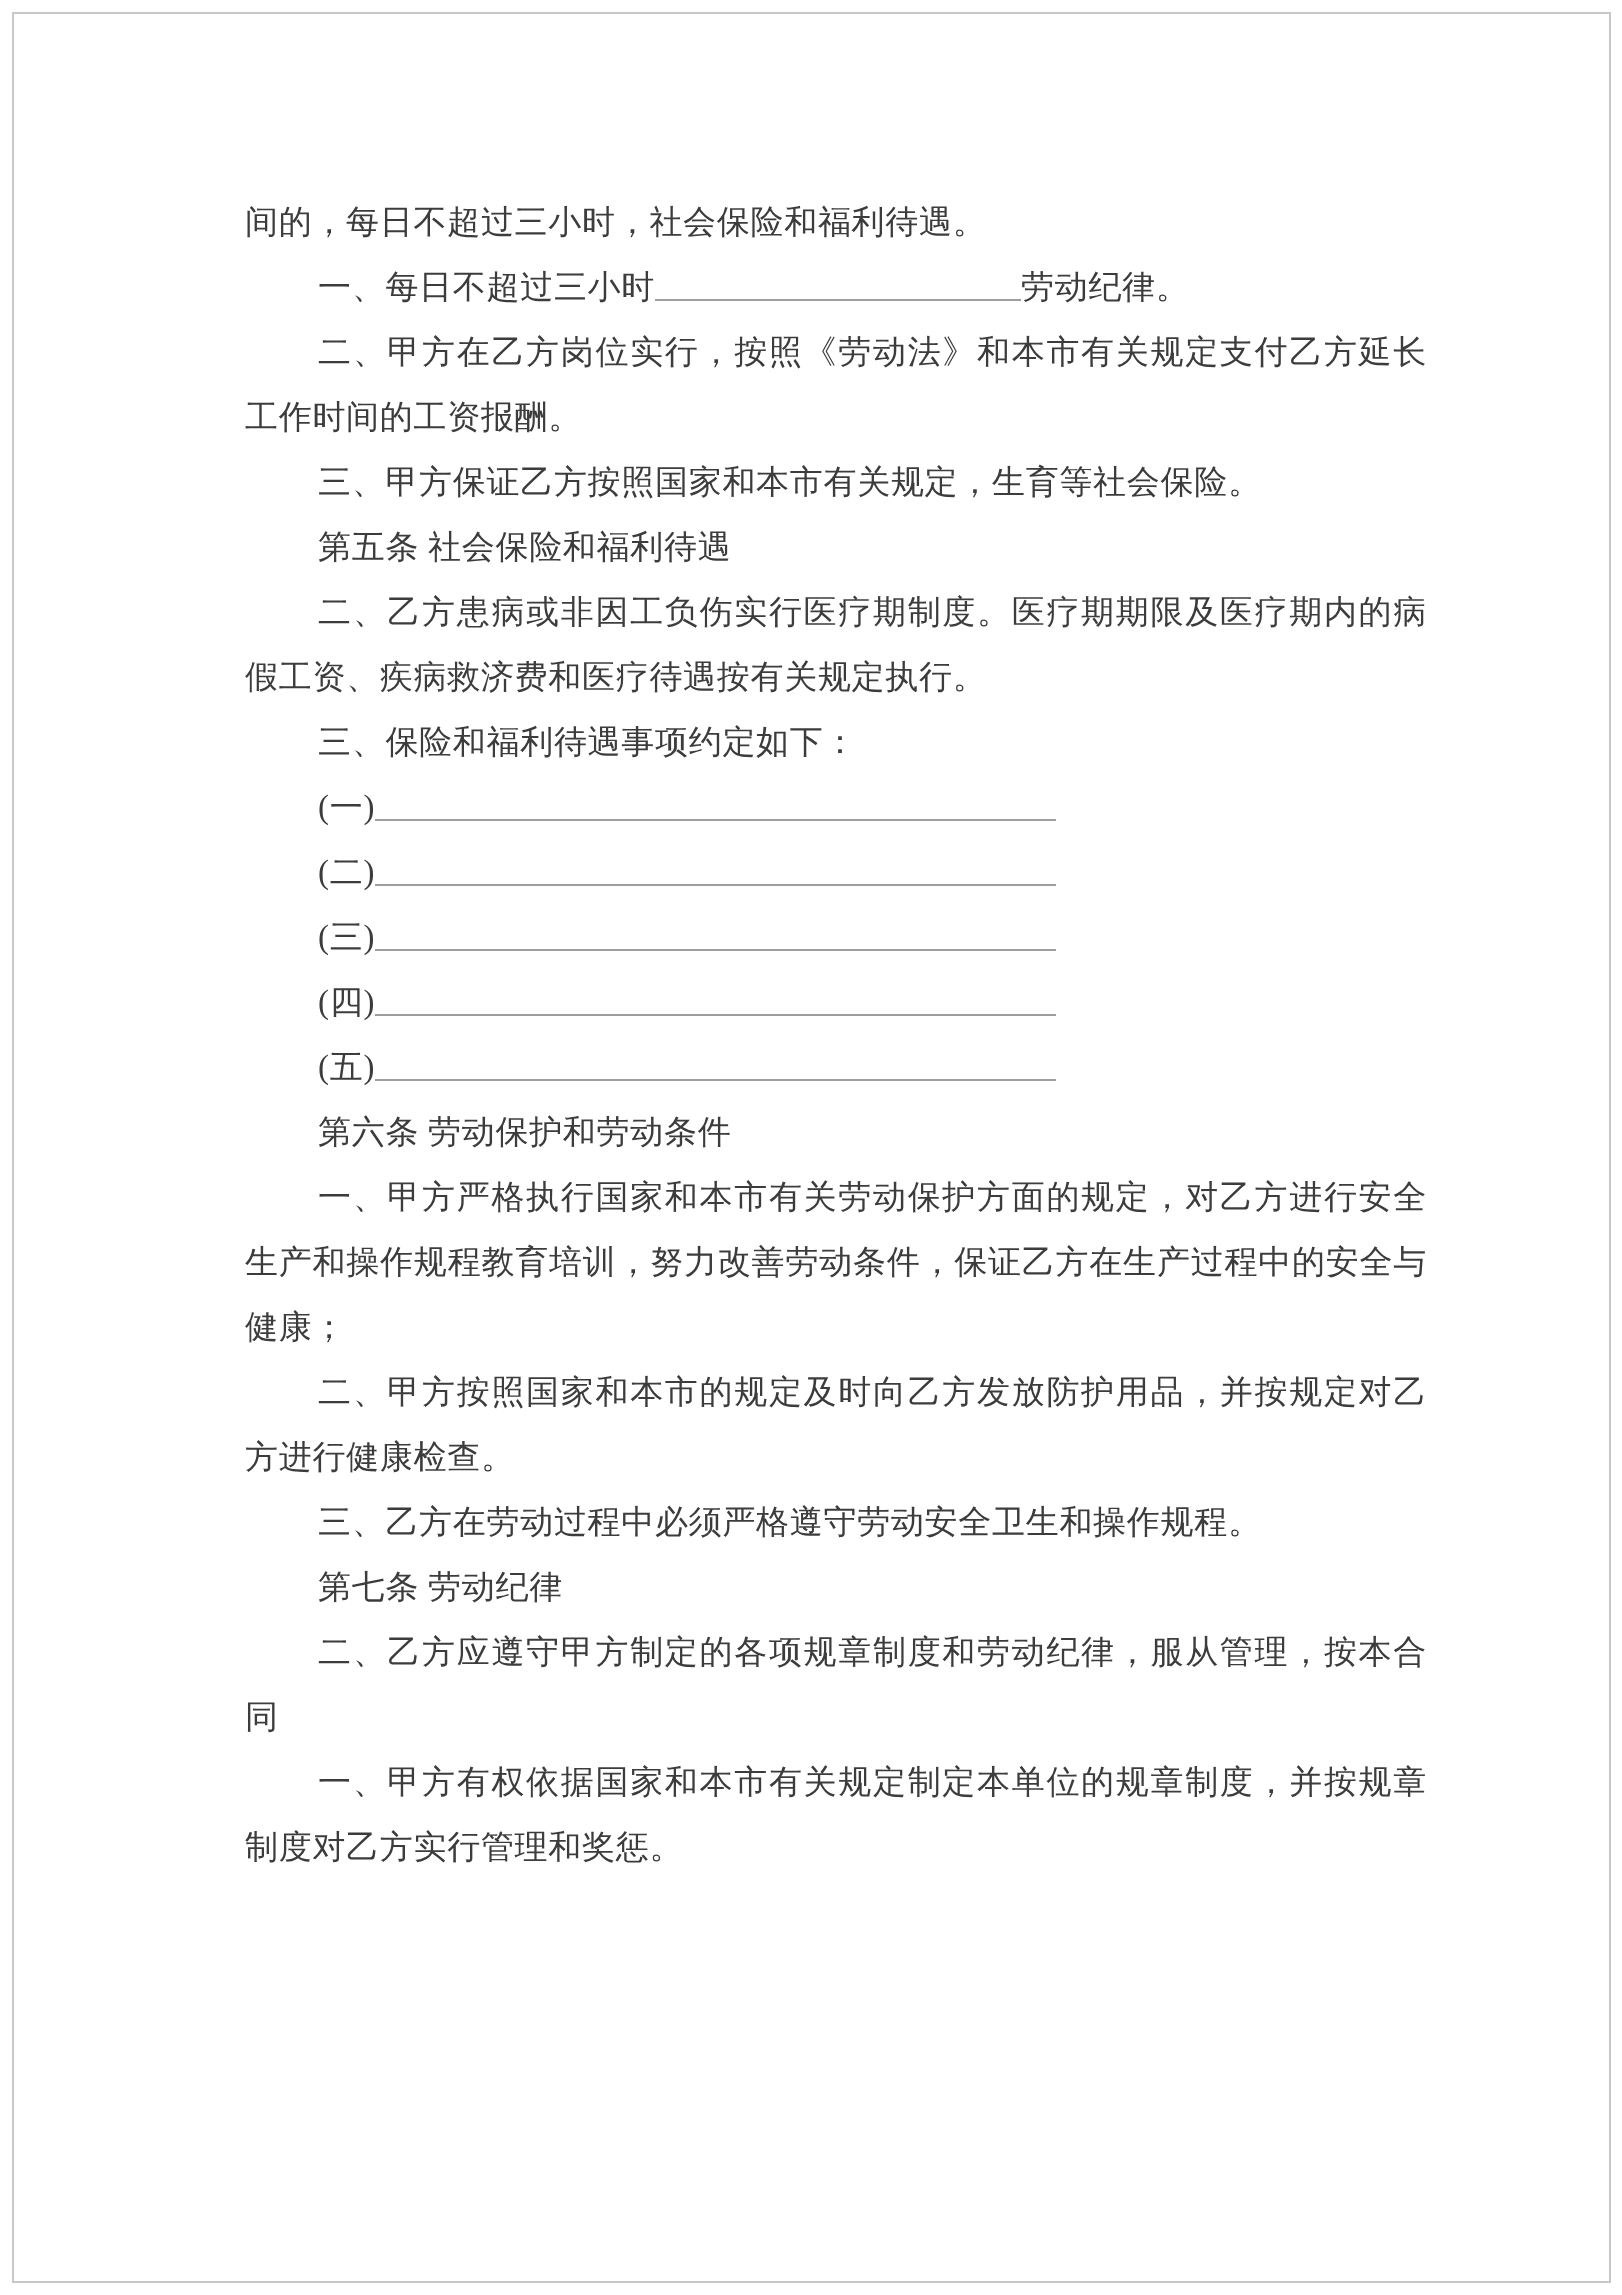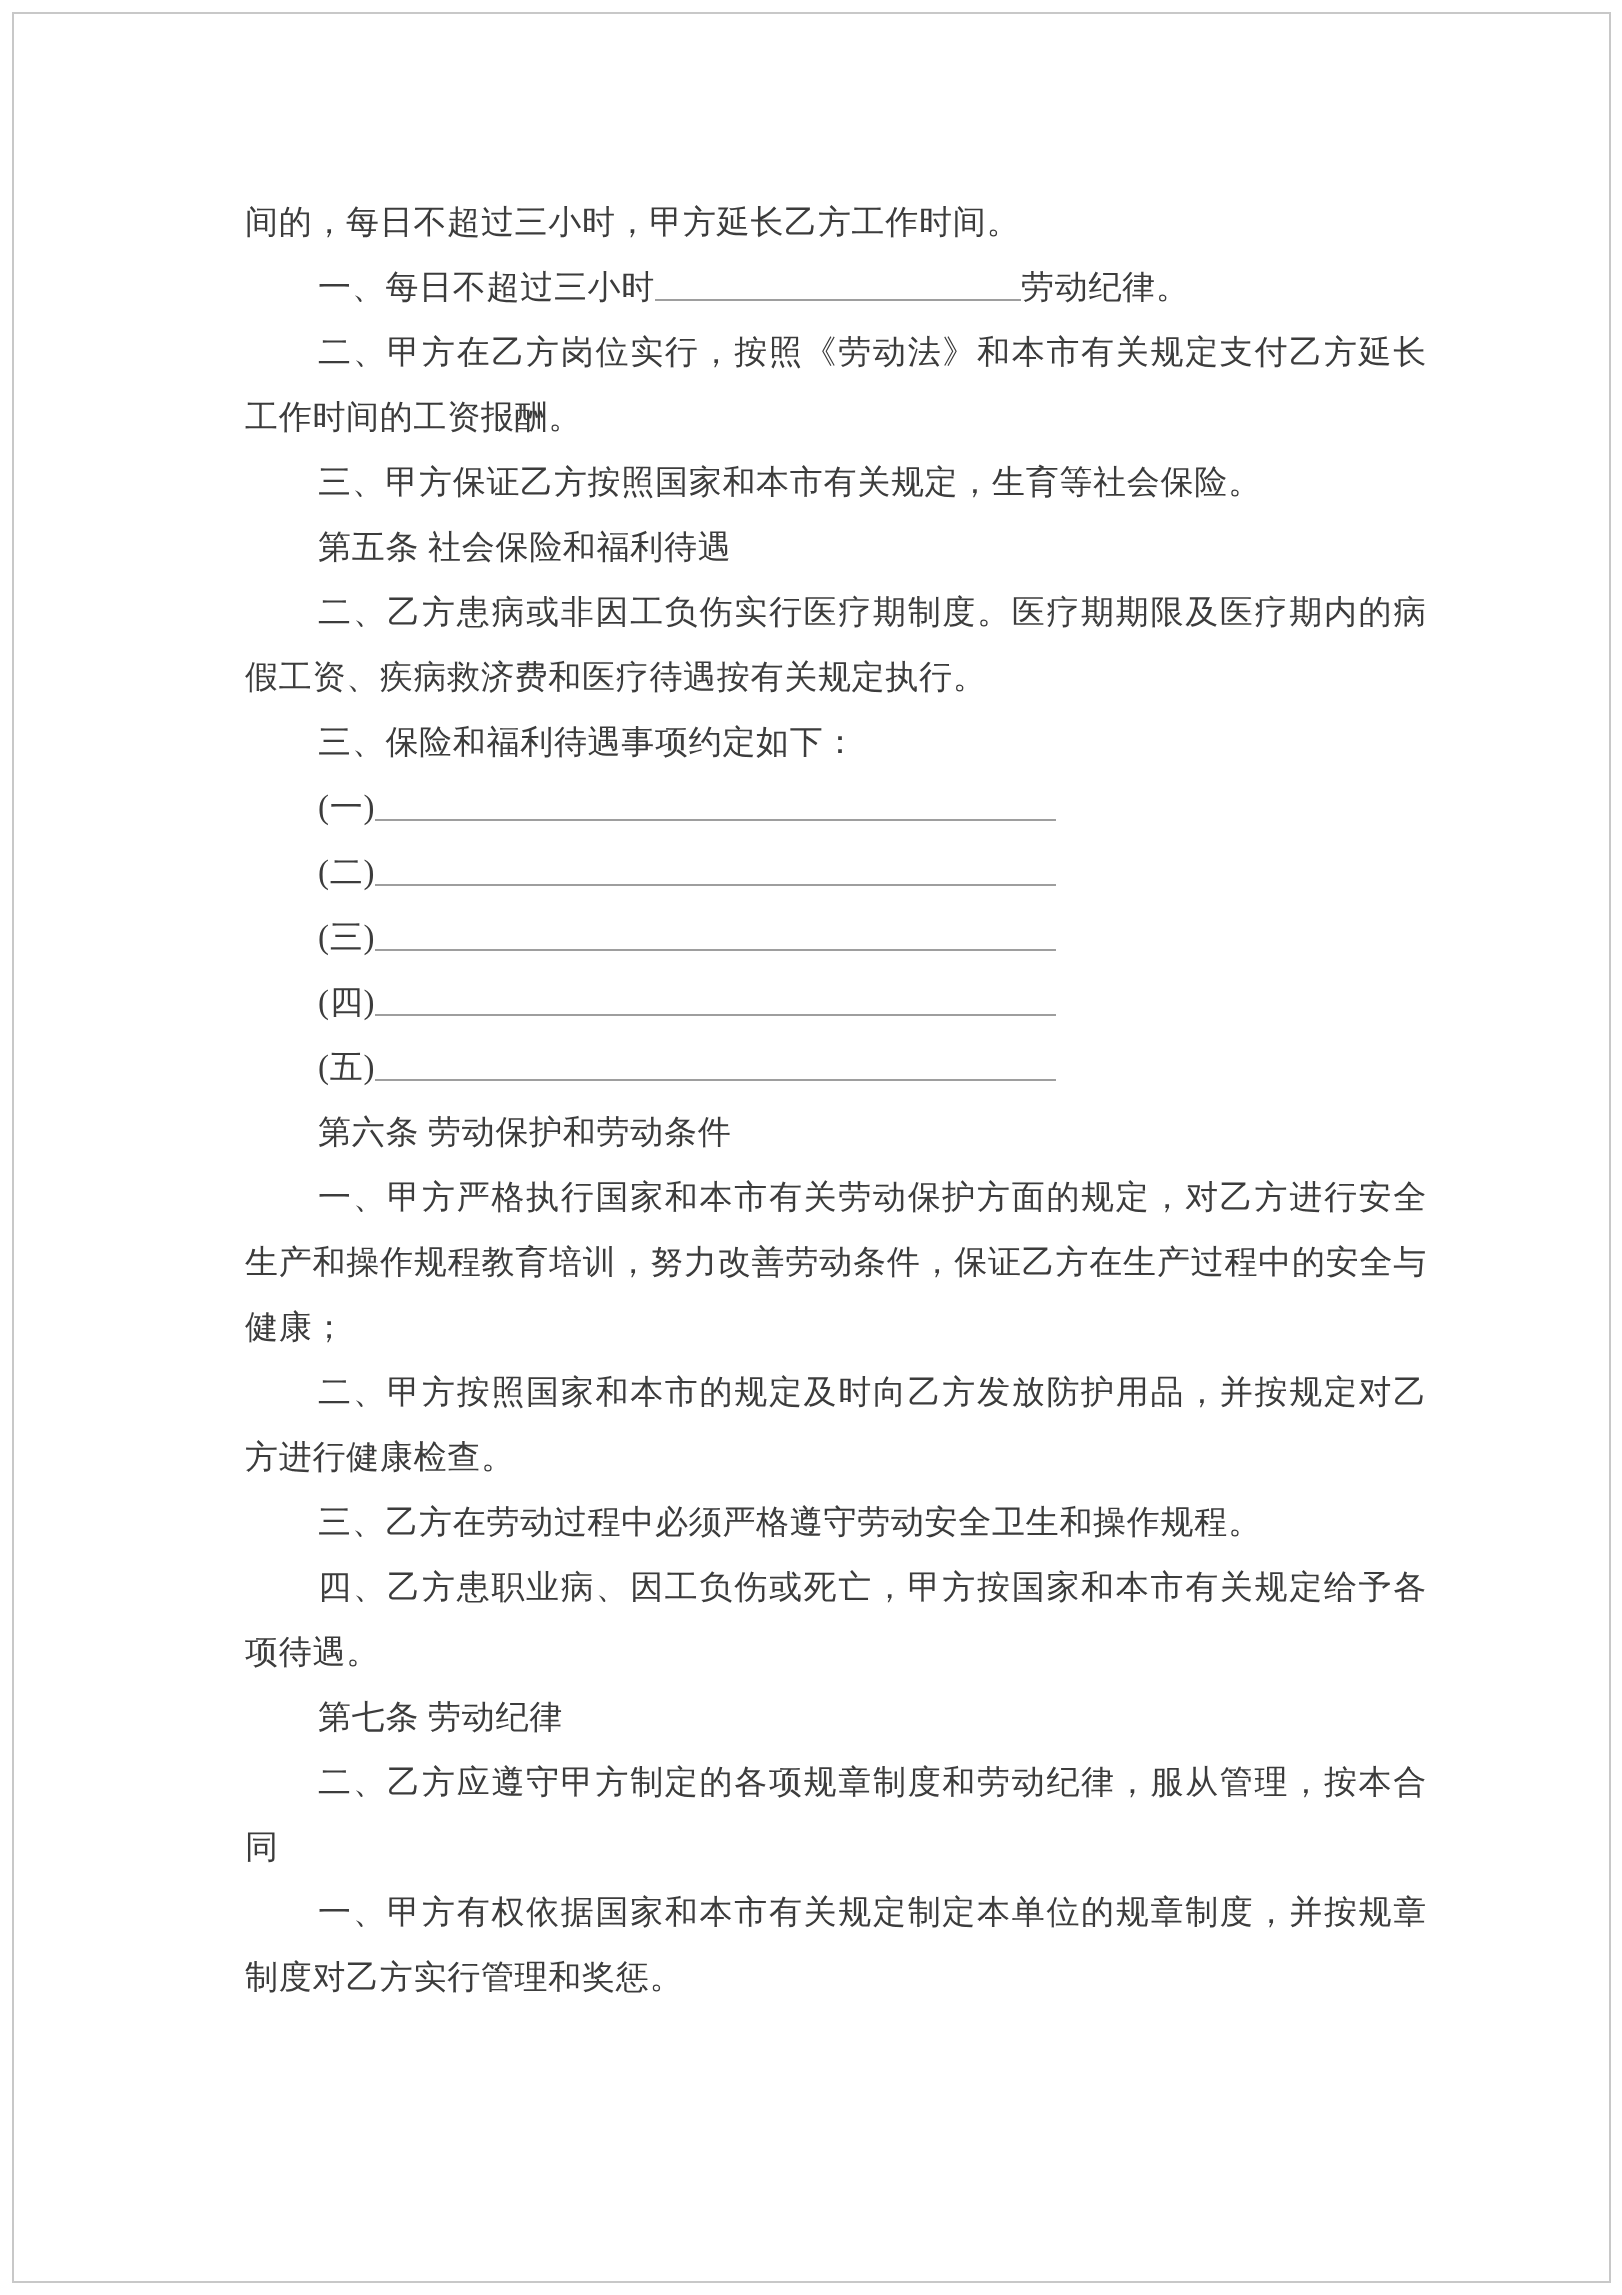--- a/index.html
+++ b/index.html
@@ -50,21 +50,21 @@
   .blank-inline { width: 366px; }
   .blank-long  { width: 681px; }
 </style>
 </head>
 <body>
 
 <div class="page-frame"></div>
 
 <div class="content">
 
-  <p class="cont">间的，每日不超过三小时，甲方延长乙方工作时间。</p>
+  <p class="cont">间的，每日不超过三小时，社会保险和福利待遇。</p>
 
   <p><span>一、每日不超过三小时</span><span class="blank blank-inline"></span><span>劳动纪律。</span></p>
 
   <p>二、甲方在乙方岗位实行，按照《劳动法》和本市有关规定支付乙方延长工作时间的工资报酬。</p>
 
   <p>三、甲方保证乙方按照国家和本市有关规定，生育等社会保险。</p>
 
   <p>第五条 社会保险和福利待遇</p>
 
 
@@ -83,21 +83,20 @@
   <p><span>(五)</span><span class="blank blank-long"></span></p>
 
   <p>第六条 劳动保护和劳动条件</p>
 
   <p>一、甲方严格执行国家和本市有关劳动保护方面的规定，对乙方进行安全生产和操作规程教育培训，努力改善劳动条件，保证乙方在生产过程中的安全与健康；</p>
 
   <p>二、甲方按照国家和本市的规定及时向乙方发放防护用品，并按规定对乙方进行健康检查。</p>
 
   <p>三、乙方在劳动过程中必须严格遵守劳动安全卫生和操作规程。</p>
 
-  <p>四、乙方患职业病、因工负伤或死亡，甲方按国家和本市有关规定给予各项待遇。</p>
 
   <p>第七条 劳动纪律</p>
 
   <p>二、乙方应遵守甲方制定的各项规章制度和劳动纪律，服从管理，按本合同</p>
 
   <p>一、甲方有权依据国家和本市有关规定制定本单位的规章制度，并按规章制度对乙方实行管理和奖惩。</p>
 
 </div>
 
 

